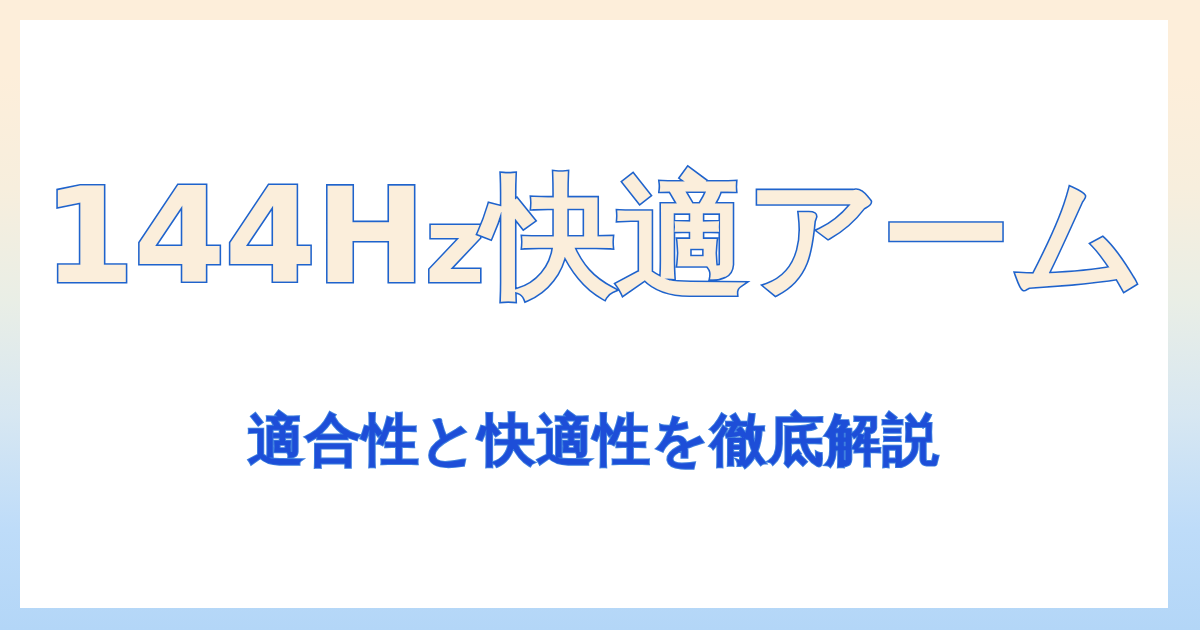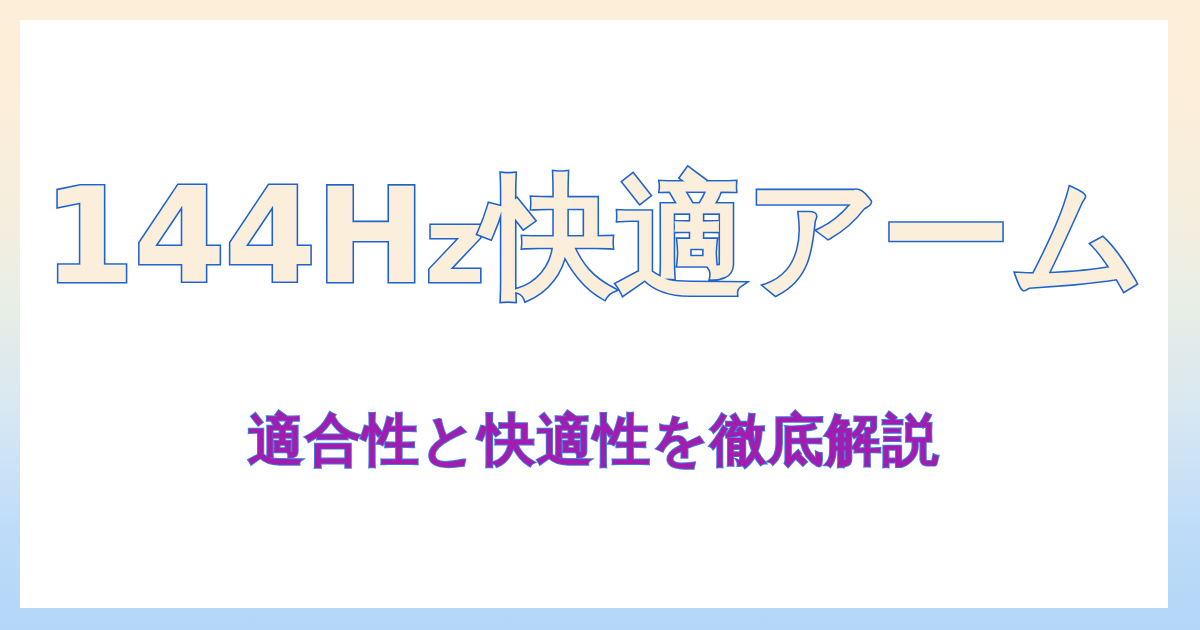--- a/index.html
+++ b/index.html
@@ -80,21 +80,21 @@
     position: absolute;
     left: 0;
     right: 0;
     top: 388px;
     text-align: center;
     font-family: "DejaVu Sans", "Liberation Sans", sans-serif;
     font-weight: 700;
     font-size: 56px;
     line-height: 1.15;
     letter-spacing: 1.5px;
-    color: #a21caf;
+    color: #1d4ed8;
     -webkit-text-stroke: 1.9px #3f80df;
     paint-order: stroke fill;
     white-space: nowrap;
   }
 </style>
 </head>
 <body>
 
 <div class="frame">
   <div class="card">

